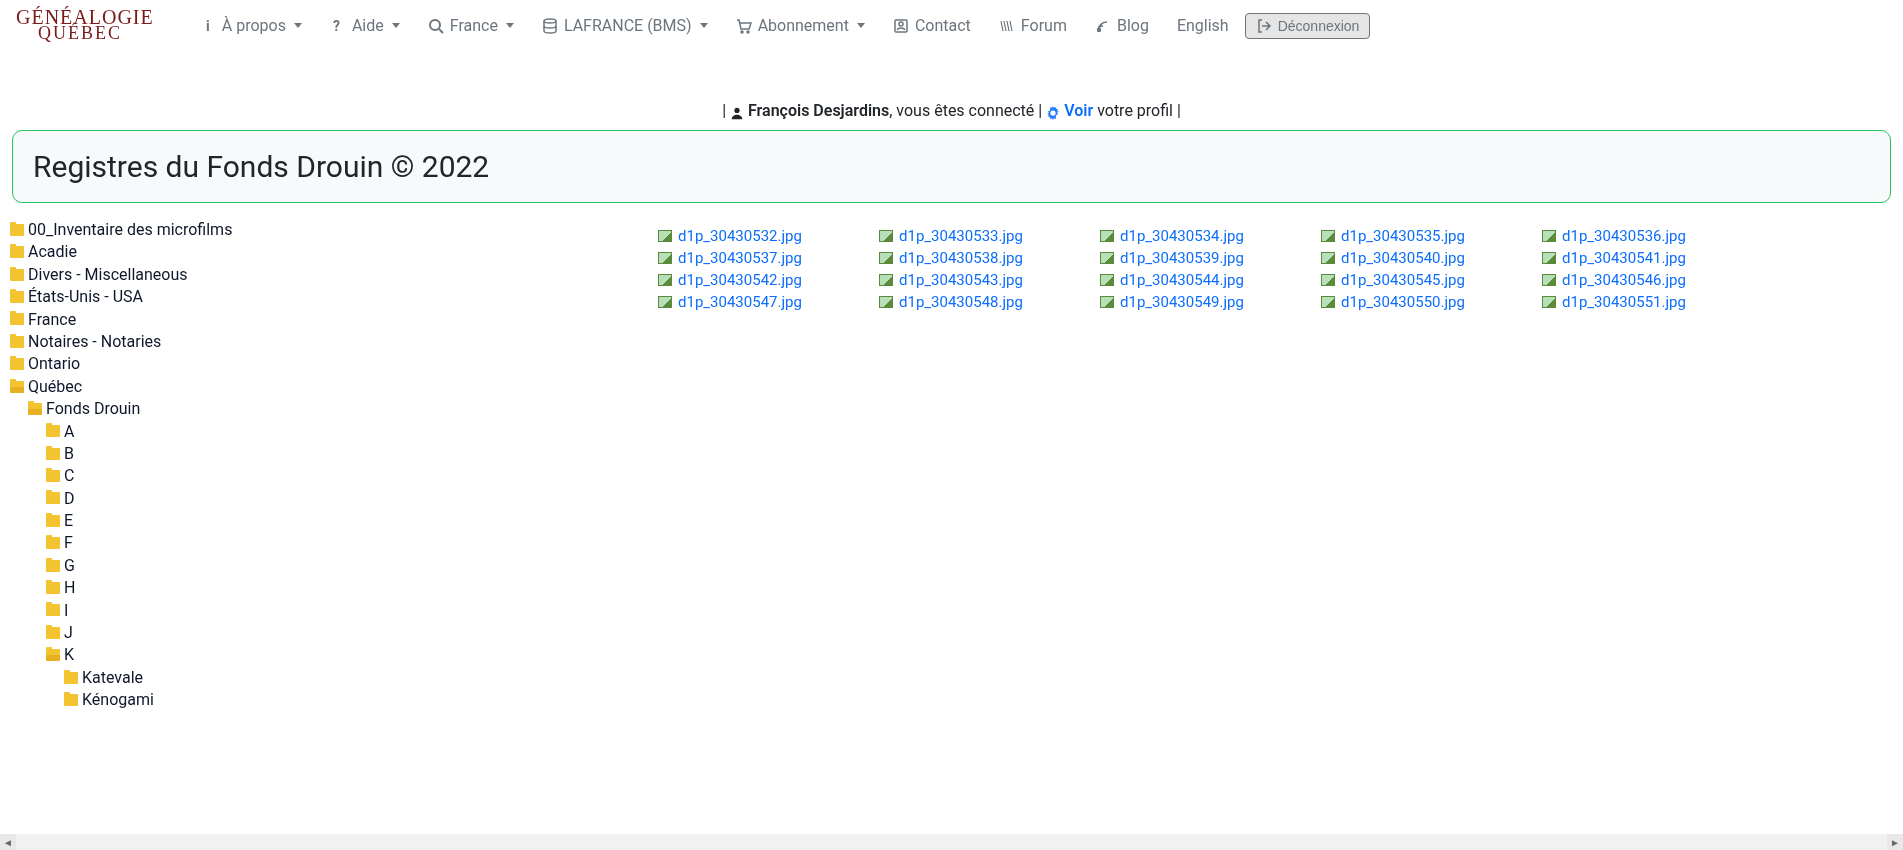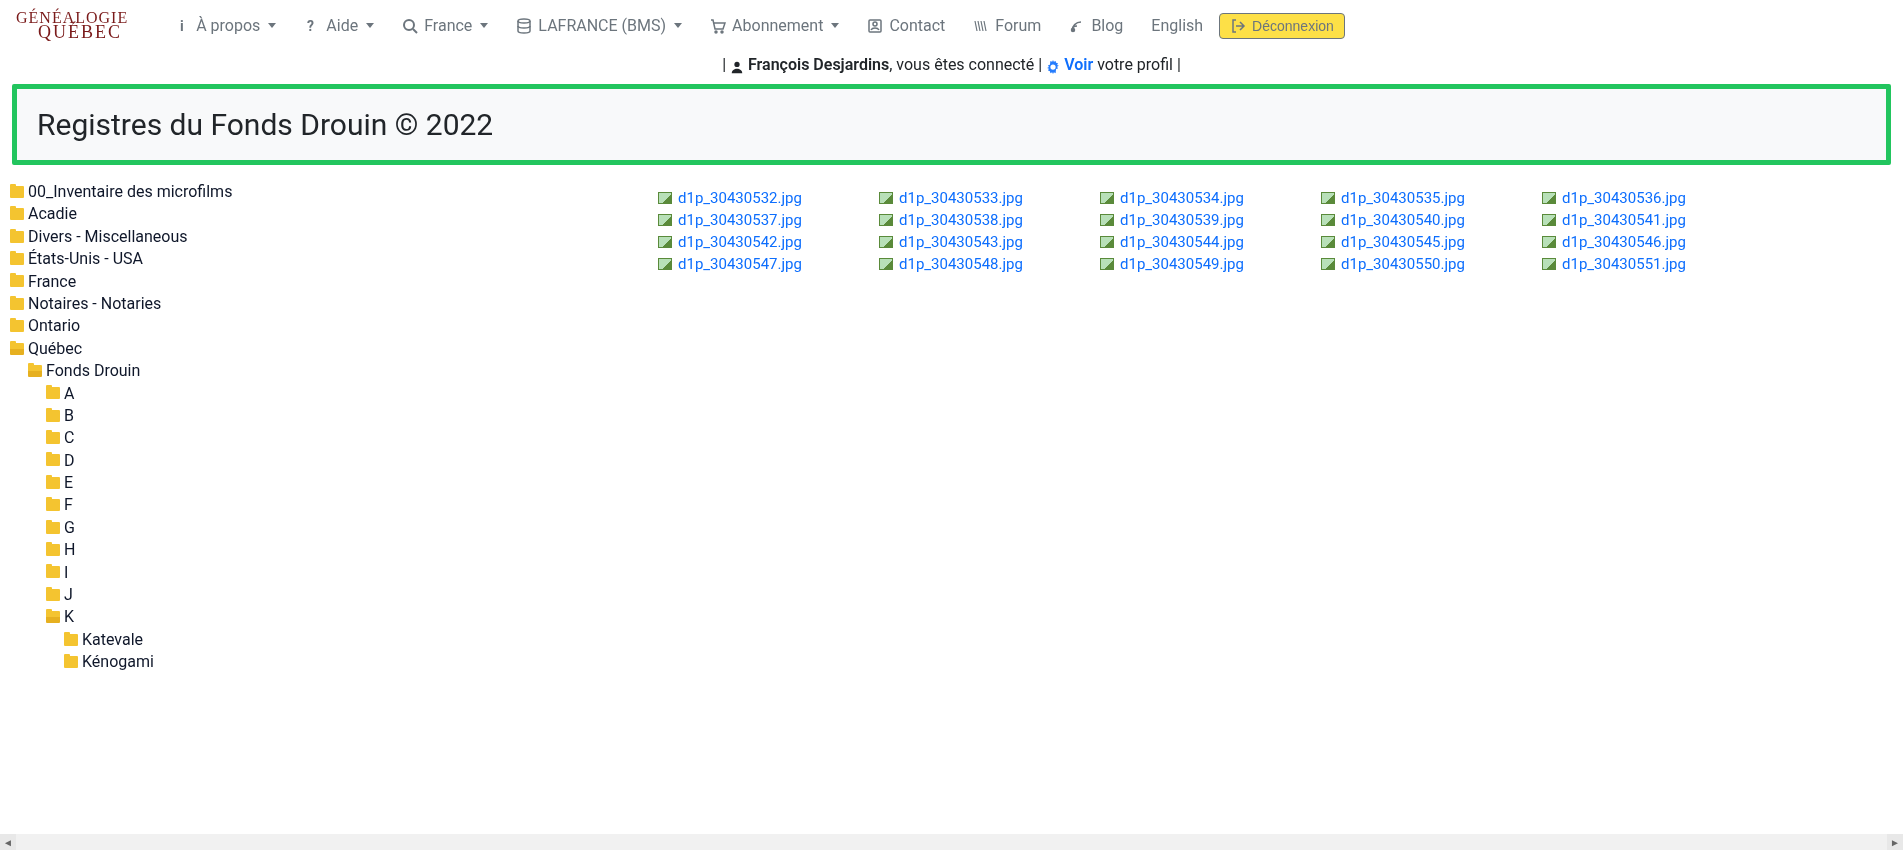--- a/index.html
+++ b/index.html
@@ -1,28 +1,28 @@
 <!DOCTYPE html>
 <html><head>
   <meta charset="utf-8">
   <style>
     * { box-sizing: border-box; margin: 0; padding: 0; }
     body { font-family: -apple-system, BlinkMacSystemFont, "Segoe UI", Roboto, "Helvetica Neue", Arial, sans-serif; font-size: 16px; color: #212529; background: #fff; }
     a { color: #0d6efd; text-decoration: none; }
     .navbar { display: flex; align-items: center; padding: 8px 16px; gap: 4px; flex-wrap: wrap; }
     .logo { font-family: "Times New Roman", serif; color: #7a1a1a; font-weight: normal; line-height: 0.85; margin-right: 30px; text-decoration: none; }
-    .logo .line1 { font-size: 16px; letter-spacing: 1px; }
+    .logo .line1 { font-size: 20px; letter-spacing: 1px; }
     .logo .line2 { font-size: 18px; letter-spacing: 2px; padding-left: 22px; display: block; }
     .nav-item { display: inline-flex; align-items: center; gap: 6px; padding: 8px 12px; color: #6c757d; font-size: 16px; cursor: pointer; white-space: nowrap; }
     .nav-icon { display: inline-flex; width: 16px; height: 16px; }
     .caret { width: 0; height: 0; border-left: 4px solid transparent; border-right: 4px solid transparent; border-top: 5px solid currentColor; margin-left: 2px; }
-    .btn-outline { border: 1px solid #6c757d; border-radius: 4px; padding: 4px 10px; background: #fde047; color: #6c757d; cursor: pointer; font-size: 14px; display: inline-flex; align-items: center; gap: 6px; }
-    .user-bar { text-align: center; padding: 4px 0 10px; font-size: 16px; color: #212529; }
+    .btn-outline { border: 1px solid #6c757d; border-radius: 4px; padding: 4px 10px; background: #e5e5e5; color: #6c757d; cursor: pointer; font-size: 14px; display: inline-flex; align-items: center; gap: 6px; }
+    .user-bar { text-align: center; padding: 4px 0 10px; font-size: 16px; color: #212529; margin-top: 46px; }
     .user-bar b { font-weight: 600; }
-    .page-header { margin: 0 12px 16px; padding: 18px 20px; border: 5px solid #22c55e; border-radius: 2px; background: #f8f9fa; color: #212529; }
+    .page-header { margin: 0 12px 16px; padding: 18px 20px; border: 1px solid #22c55e; border-radius: 10px; background: #f8f9fa; color: #212529; }
     .page-header h1 { font-size: 30px; font-weight: 400; }
     .content { display: flex; padding: 0 10px; gap: 8px; align-items: flex-start; }
     .tree-panel { width: 630px; height: 520px; overflow-y: scroll; overflow-x: hidden; position: relative; }
     .tree-panel::-webkit-scrollbar { width: 16px; }
     .tree-panel::-webkit-scrollbar-track { background: #f1f1f1; }
     .tree-panel::-webkit-scrollbar-thumb { background: #c1c1c1; border-radius: 2px; }
     .tree ul { list-style: none; padding-left: 0; }
     .tree li { white-space: nowrap; line-height: 1.35; }
     .tree li > ul { padding-left: 18px; }
     .tree-item { display: inline-flex; align-items: center; gap: 4px; cursor: pointer; color: #0f172a; }

